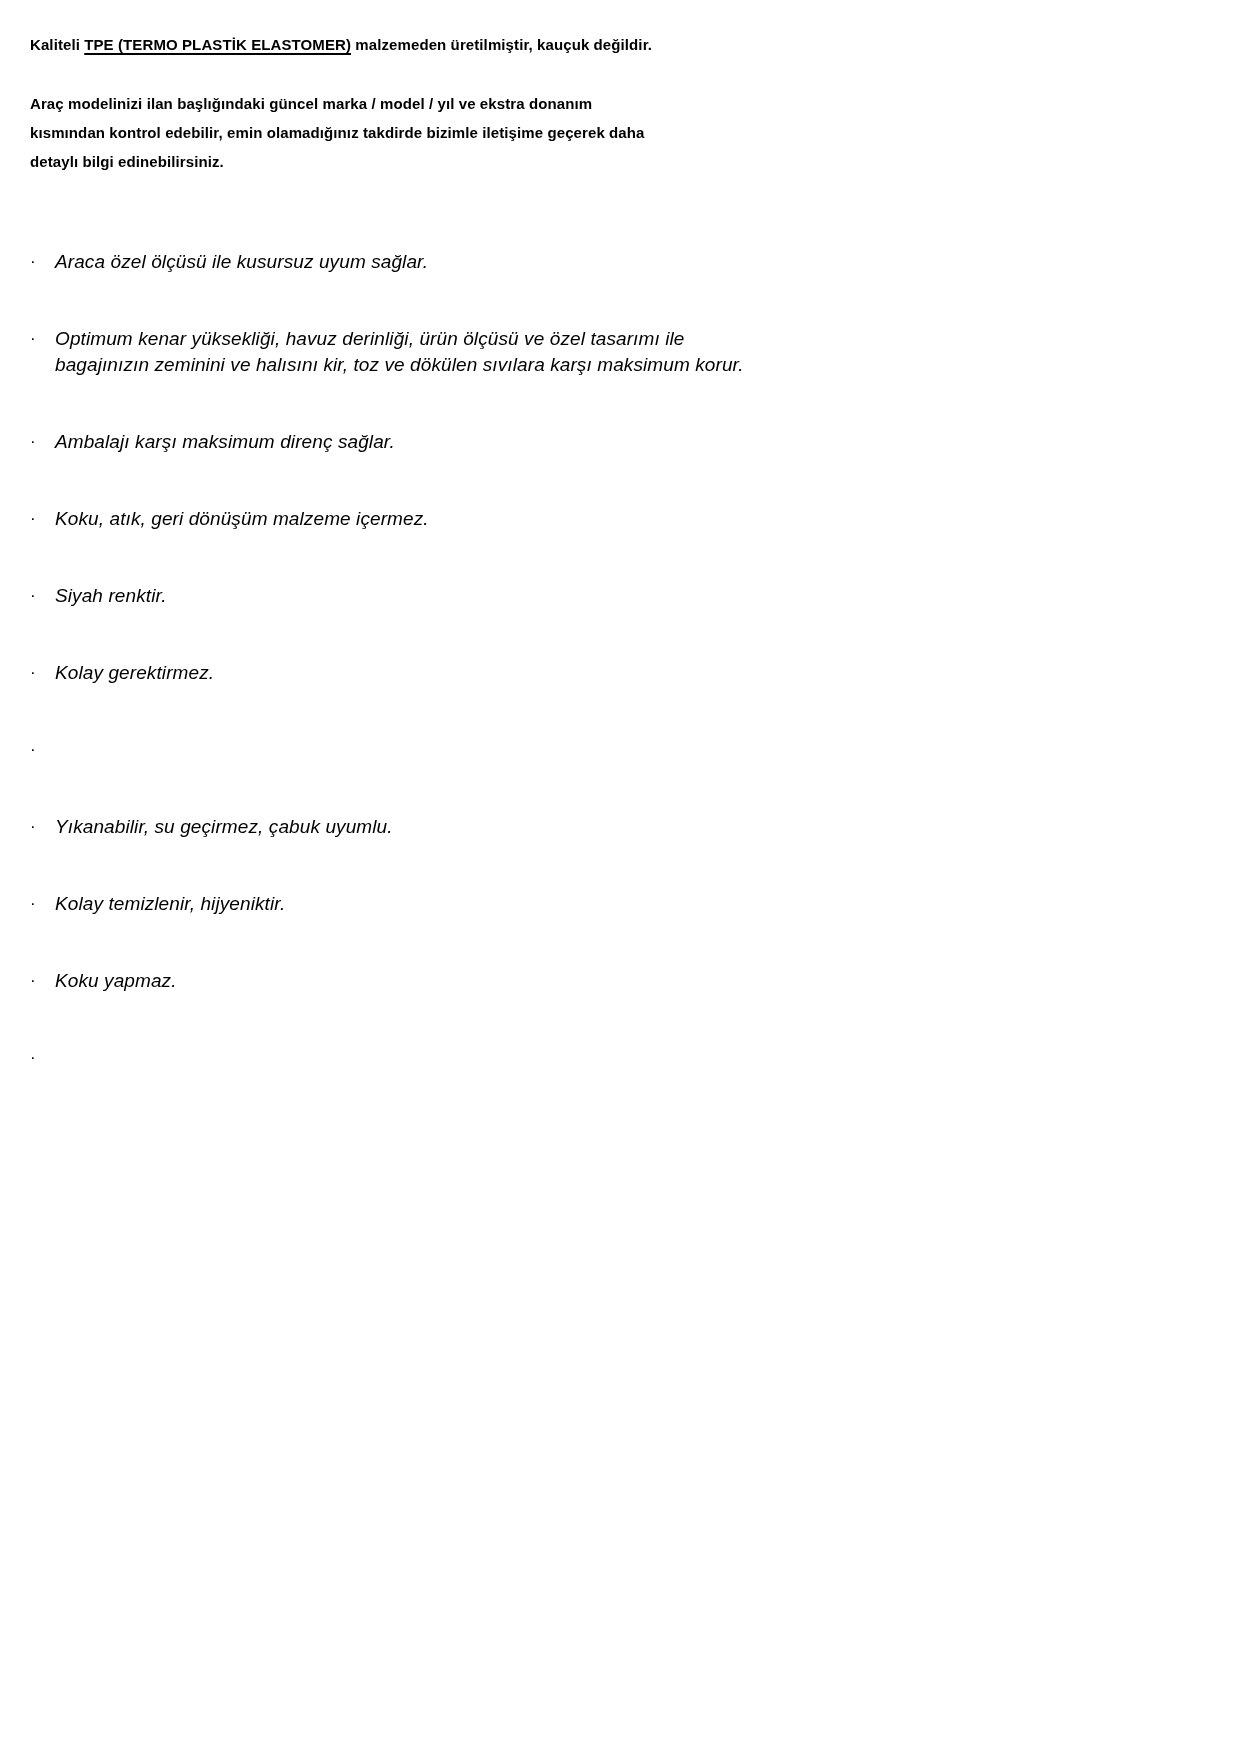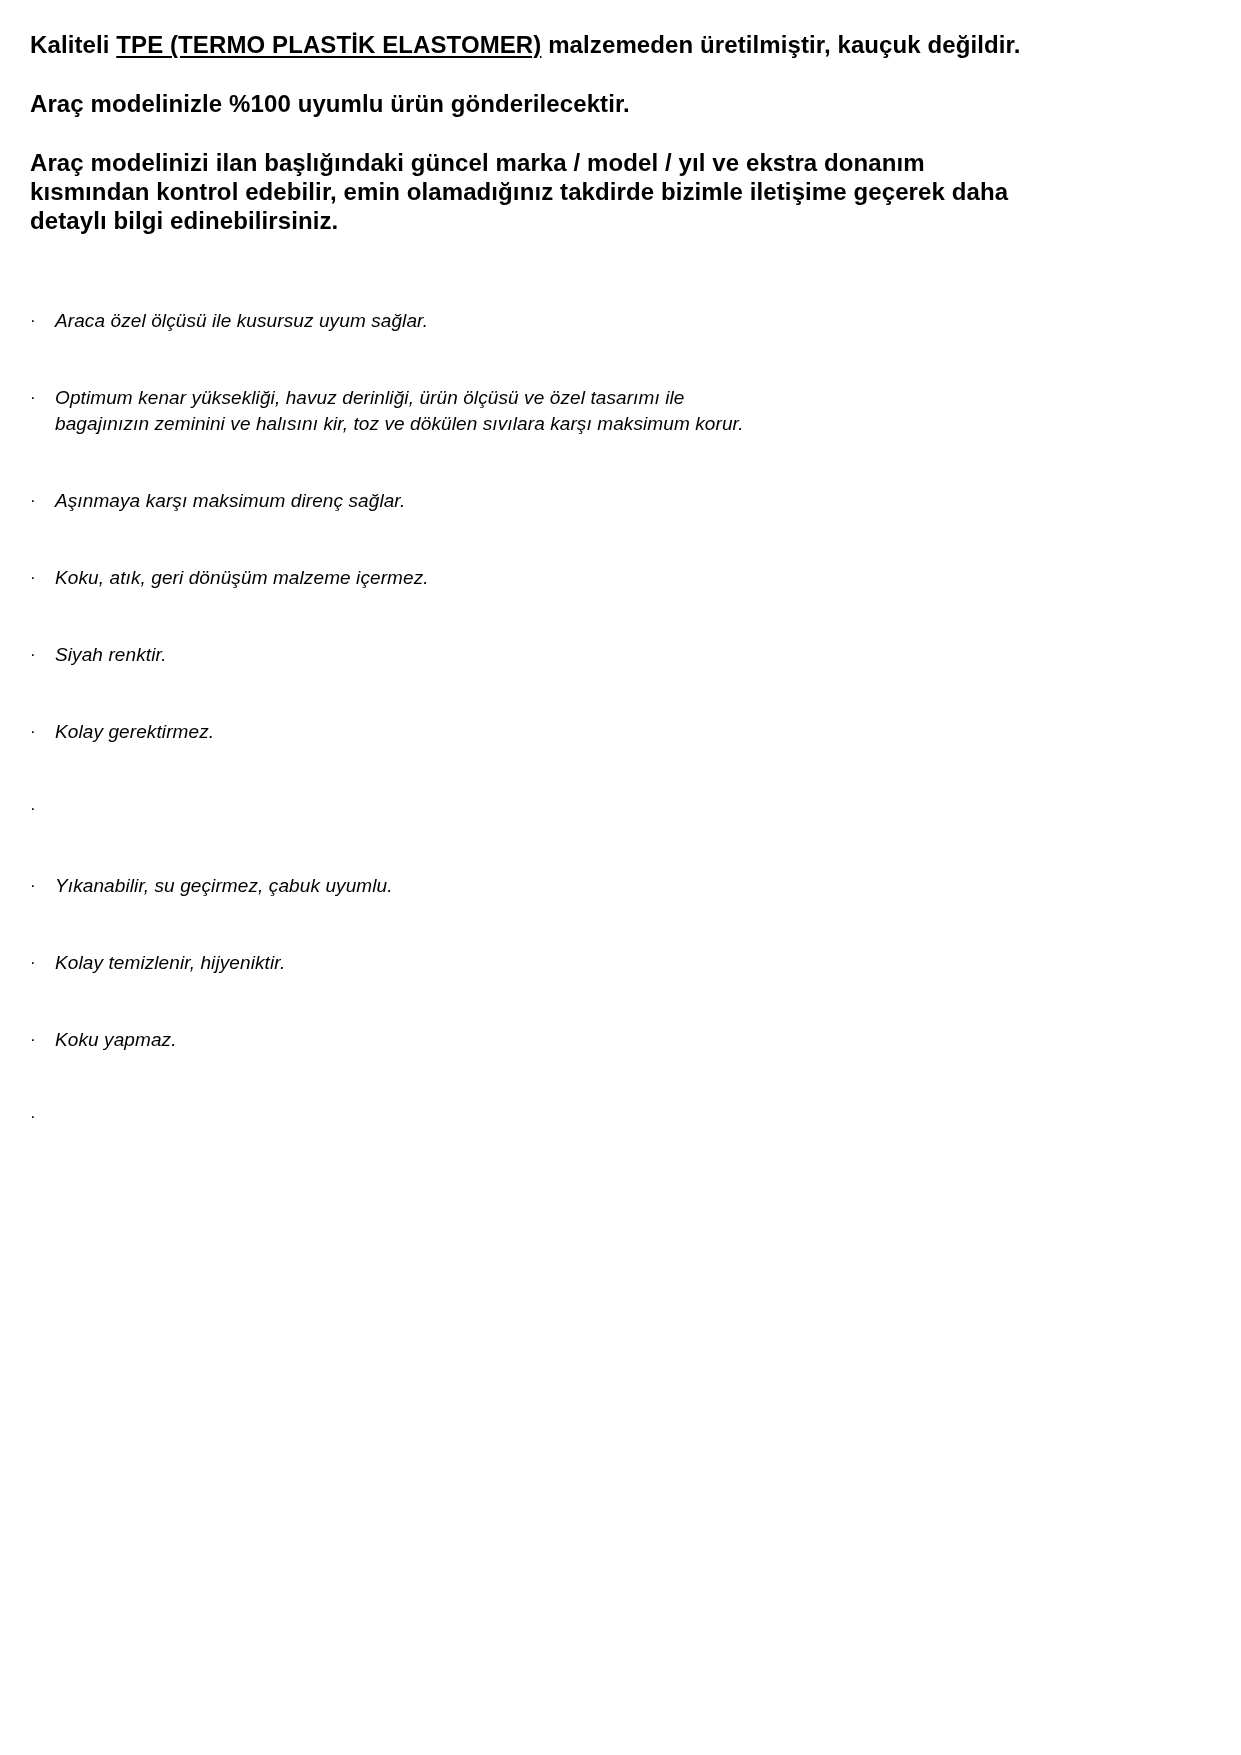--- a/index.html
+++ b/index.html
@@ -11,21 +11,21 @@
     font-family: "Liberation Sans", "DejaVu Sans", sans-serif;
   }
   body {
     width: 1241px;
     min-height: 1755px;
   }
   .document {
     padding: 30px 34px 0 30px;
   }
   .intro p {
-    font-size: 24px;
+    font-size: 15px;
     font-weight: bold;
     line-height: 29px;
     margin: 0 0 30px 0;
     white-space: pre-line;
     letter-spacing: 0.1px;
   }
   .underlined {
     text-decoration: underline;
     text-decoration-thickness: 2px;
     text-underline-offset: 3px;
@@ -56,40 +56,39 @@
   }
 </style>
 </head>
 <body>
 
 <div class="document">
 
   <div class="intro">
     <p><span>Kaliteli </span><span class="underlined">TPE (TERMO PLASTİK ELASTOMER)</span><span> malzemeden üretilmiştir, kauçuk değildir.</span></p>
 
-    <p>Araç modelinizle %100 uyumlu ürün gönderilecektir.</p>
 
     <p>Araç modelinizi ilan başlığındaki güncel marka / model / yıl ve ekstra donanım
 kısmından kontrol edebilir, emin olamadığınız takdirde bizimle iletişime geçerek daha
 detaylı bilgi edinebilirsiniz.</p>
   </div>
 
   <ul class="benefit-list">
     <li>
       <span class="bullet-marker">·</span>
       <span class="bullet-text">Araca özel ölçüsü ile kusursuz uyum sağlar.</span>
     </li>
     <li>
       <span class="bullet-marker">·</span>
       <span class="bullet-text">Optimum kenar yüksekliği, havuz derinliği, ürün ölçüsü ve özel tasarımı ile
 bagajınızın zeminini ve halısını kir, toz ve dökülen sıvılara karşı maksimum korur.</span>
     </li>
     <li>
       <span class="bullet-marker">·</span>
-      <span class="bullet-text">Aşınmaya karşı maksimum direnç sağlar.</span>
+      <span class="bullet-text">Ambalajı karşı maksimum direnç sağlar.</span>
     </li>
     <li>
       <span class="bullet-marker">·</span>
       <span class="bullet-text">Koku, atık, geri dönüşüm malzeme içermez.</span>
     </li>
     <li>
       <span class="bullet-marker">·</span>
       <span class="bullet-text">Siyah renktir.</span>
     </li>
     <li>

